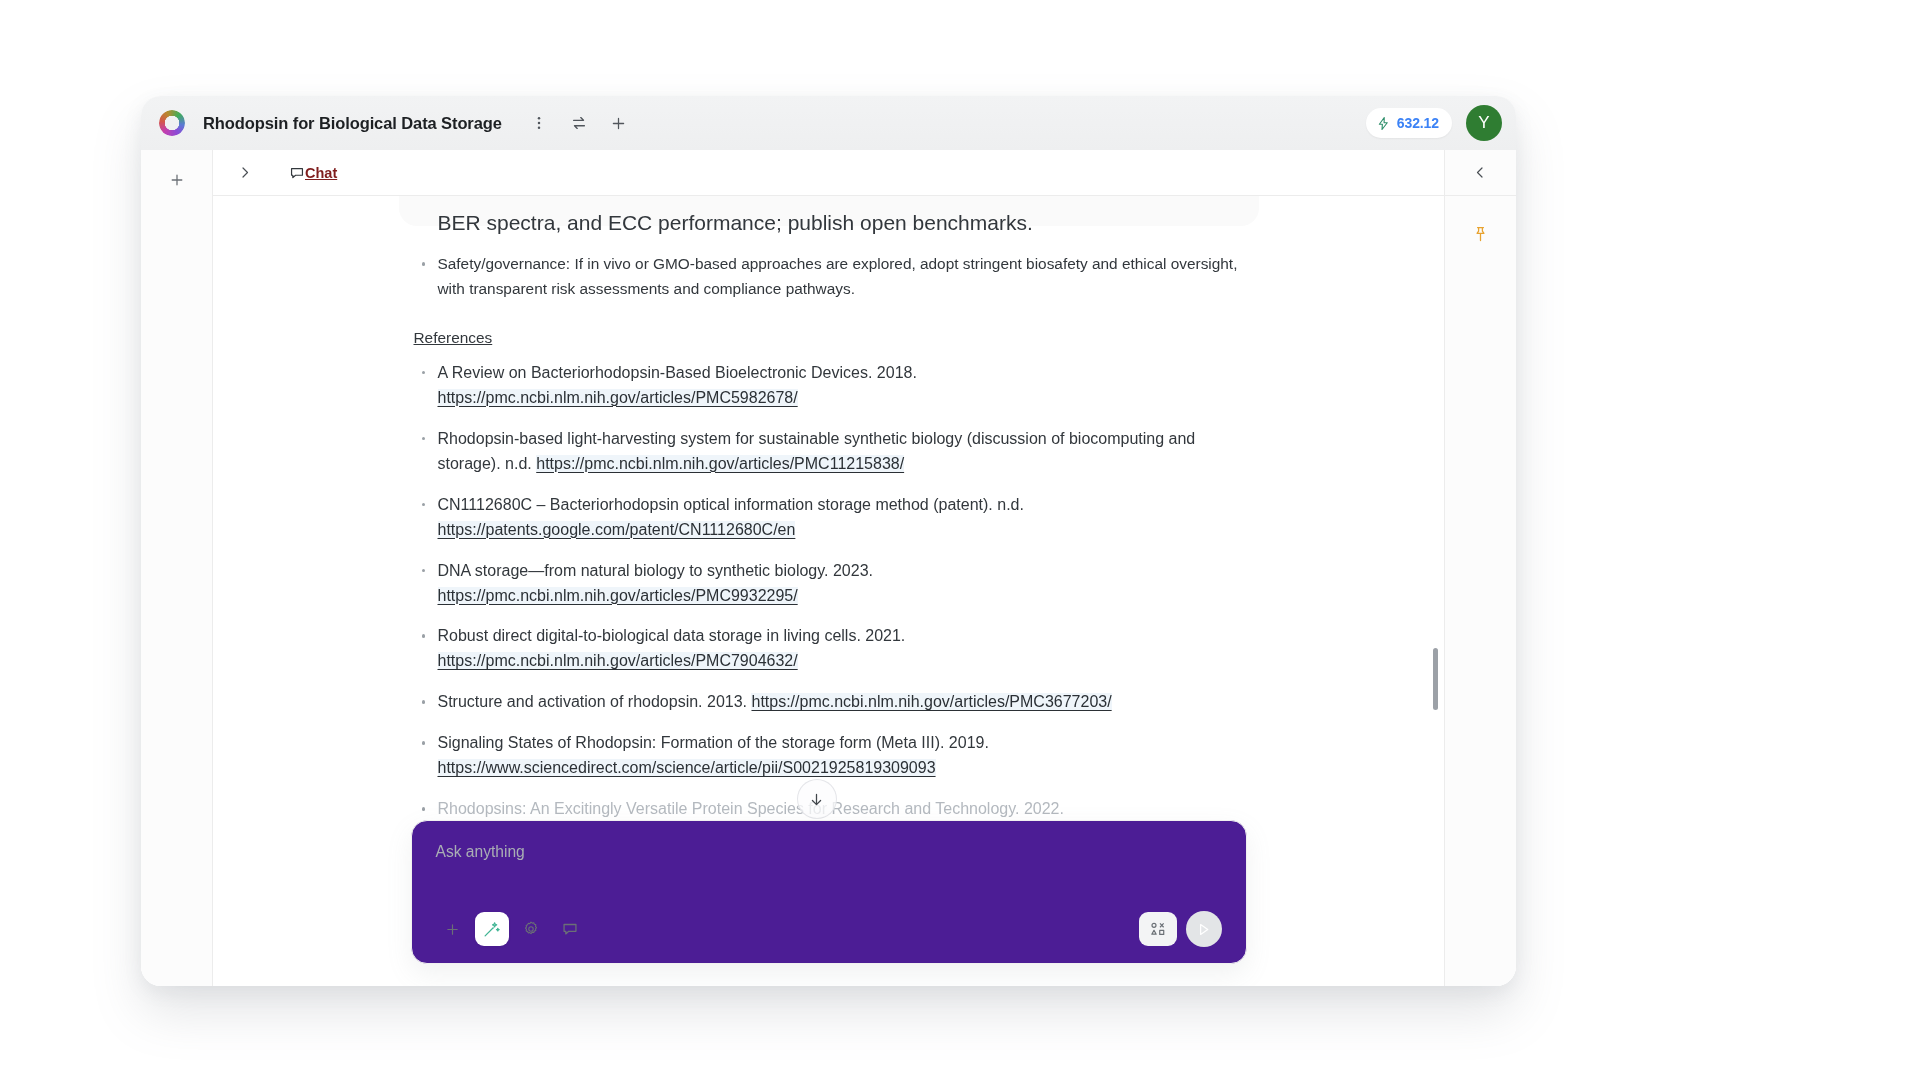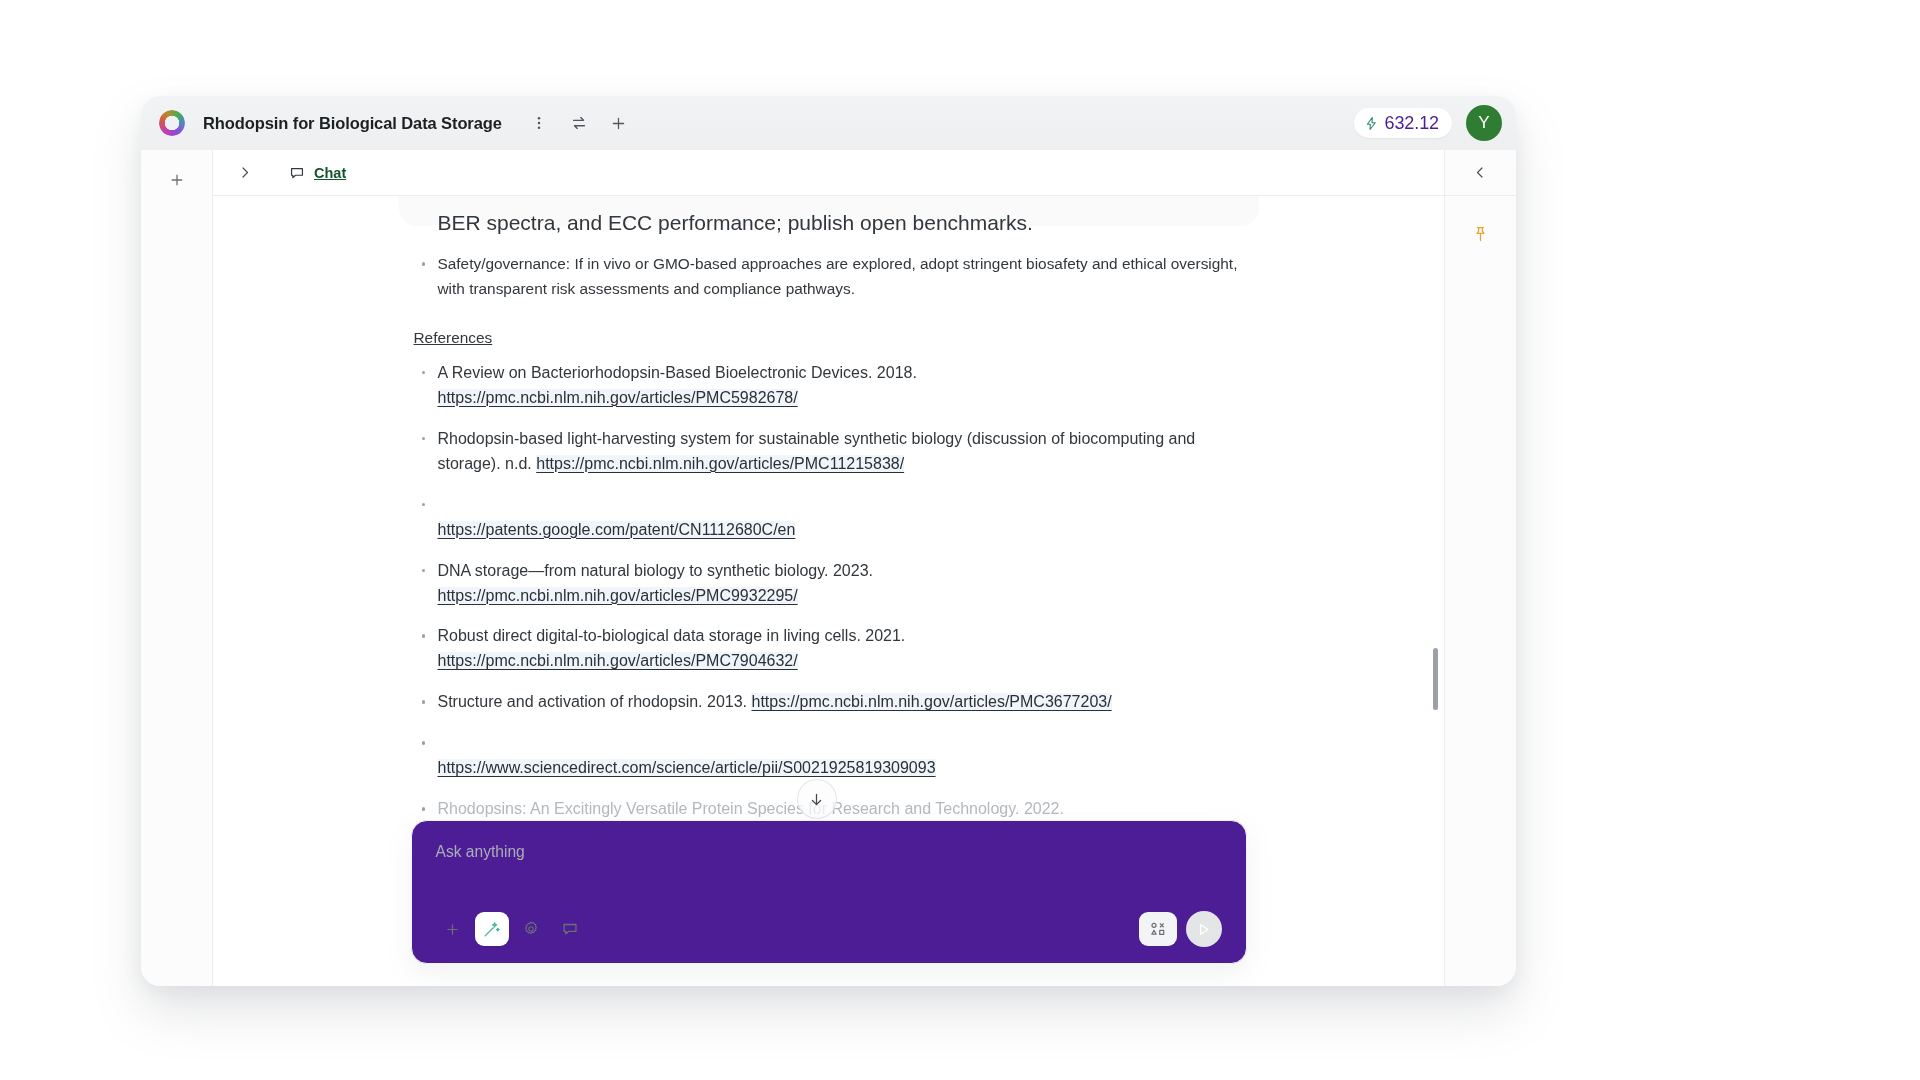--- a/index.html
+++ b/index.html
@@ -73,23 +73,23 @@
   }
   .credits {
     height: 30px;
     padding: 0 13px 0 10px;
     border-radius: 15px;
     background: #ffffff;
     display: flex; align-items: center; gap: 6px;
     box-shadow: 0 1px 2px rgba(0,0,0,0.05);
   }
   .credits .amt {
-    font-size: 18px;
-    font-weight: 400;
-    color: #4c1d95;
+    font-size: 14px;
+    font-weight: 700;
+    color: #3b82f6;
     letter-spacing: -0.1px;
   }
   .avatar {
     width: 36px; height: 36px;
     border-radius: 50%;
     background: #2f7d32;
     color: #ffffff;
     font-size: 17px;
     font-weight: 400;
     display: flex; align-items: center; justify-content: center;
@@ -134,24 +134,24 @@
   }
   .tabbar {
     height: 46px;
     flex: 0 0 46px;
     border-bottom: 1px solid #ececec;
     display: flex;
     align-items: center;
     padding: 0 16px;
   }
   .tab {
-    display: flex; align-items: center; gap: 9px;
+    display: flex; align-items: center; 
     height: 32px; padding: 0 8px;
     border-radius: 7px;
-    color: #14532d;
+    color: #7f1d1d;
     font-size: 14.5px;
     font-weight: 700;
     text-decoration: underline;
   }
   .tab svg { display:block; color:#33383d; }
   .tabbar-spacer { flex: 1 1 auto; }
   .collapse-btn {
     width: 30px; height: 30px;
     border-radius: 7px;
     display:flex; align-items:center; justify-content:center;
@@ -436,37 +436,37 @@
           <ul class="ref-list">
             <li>
               <span>A Review on Bacteriorhodopsin-Based Bioelectronic Devices. 2018.</span><br>
               <a href="#">https://pmc.ncbi.nlm.nih.gov/articles/PMC5982678/</a>
             </li>
             <li>
               <span>Rhodopsin-based light-harvesting system for sustainable synthetic biology (discussion of biocomputing and storage). n.d.</span>
               <a href="#">https://pmc.ncbi.nlm.nih.gov/articles/PMC11215838/</a>
             </li>
             <li>
-              <br>
+              <span>CN1112680C – Bacteriorhodopsin optical information storage method (patent). n.d.</span><br>
               <a href="#">https://patents.google.com/patent/CN1112680C/en</a>
             </li>
             <li>
               <span>DNA storage—from natural biology to synthetic biology. 2023.</span><br>
               <a href="#">https://pmc.ncbi.nlm.nih.gov/articles/PMC9932295/</a>
             </li>
             <li>
               <span>Robust direct digital-to-biological data storage in living cells. 2021.</span><br>
               <a href="#">https://pmc.ncbi.nlm.nih.gov/articles/PMC7904632/</a>
             </li>
             <li>
               <span>Structure and activation of rhodopsin. 2013.</span>
               <a href="#">https://pmc.ncbi.nlm.nih.gov/articles/PMC3677203/</a>
             </li>
             <li>
-              <br>
+              <span>Signaling States of Rhodopsin: Formation of the storage form (Meta III). 2019.</span><br>
               <a href="#">https://www.sciencedirect.com/science/article/pii/S0021925819309093</a>
             </li>
             <li class="faded">
               <span>Rhodopsins: An Excitingly Versatile Protein Species for Research and Technology. 2022.</span>
             </li>
           </ul>
         </div>
 
         <div class="scroll-down">
           <svg width="17" height="17" viewBox="0 0 20 20" fill="none" stroke="currentColor" stroke-width="1.5" stroke-linecap="round" stroke-linejoin="round">

